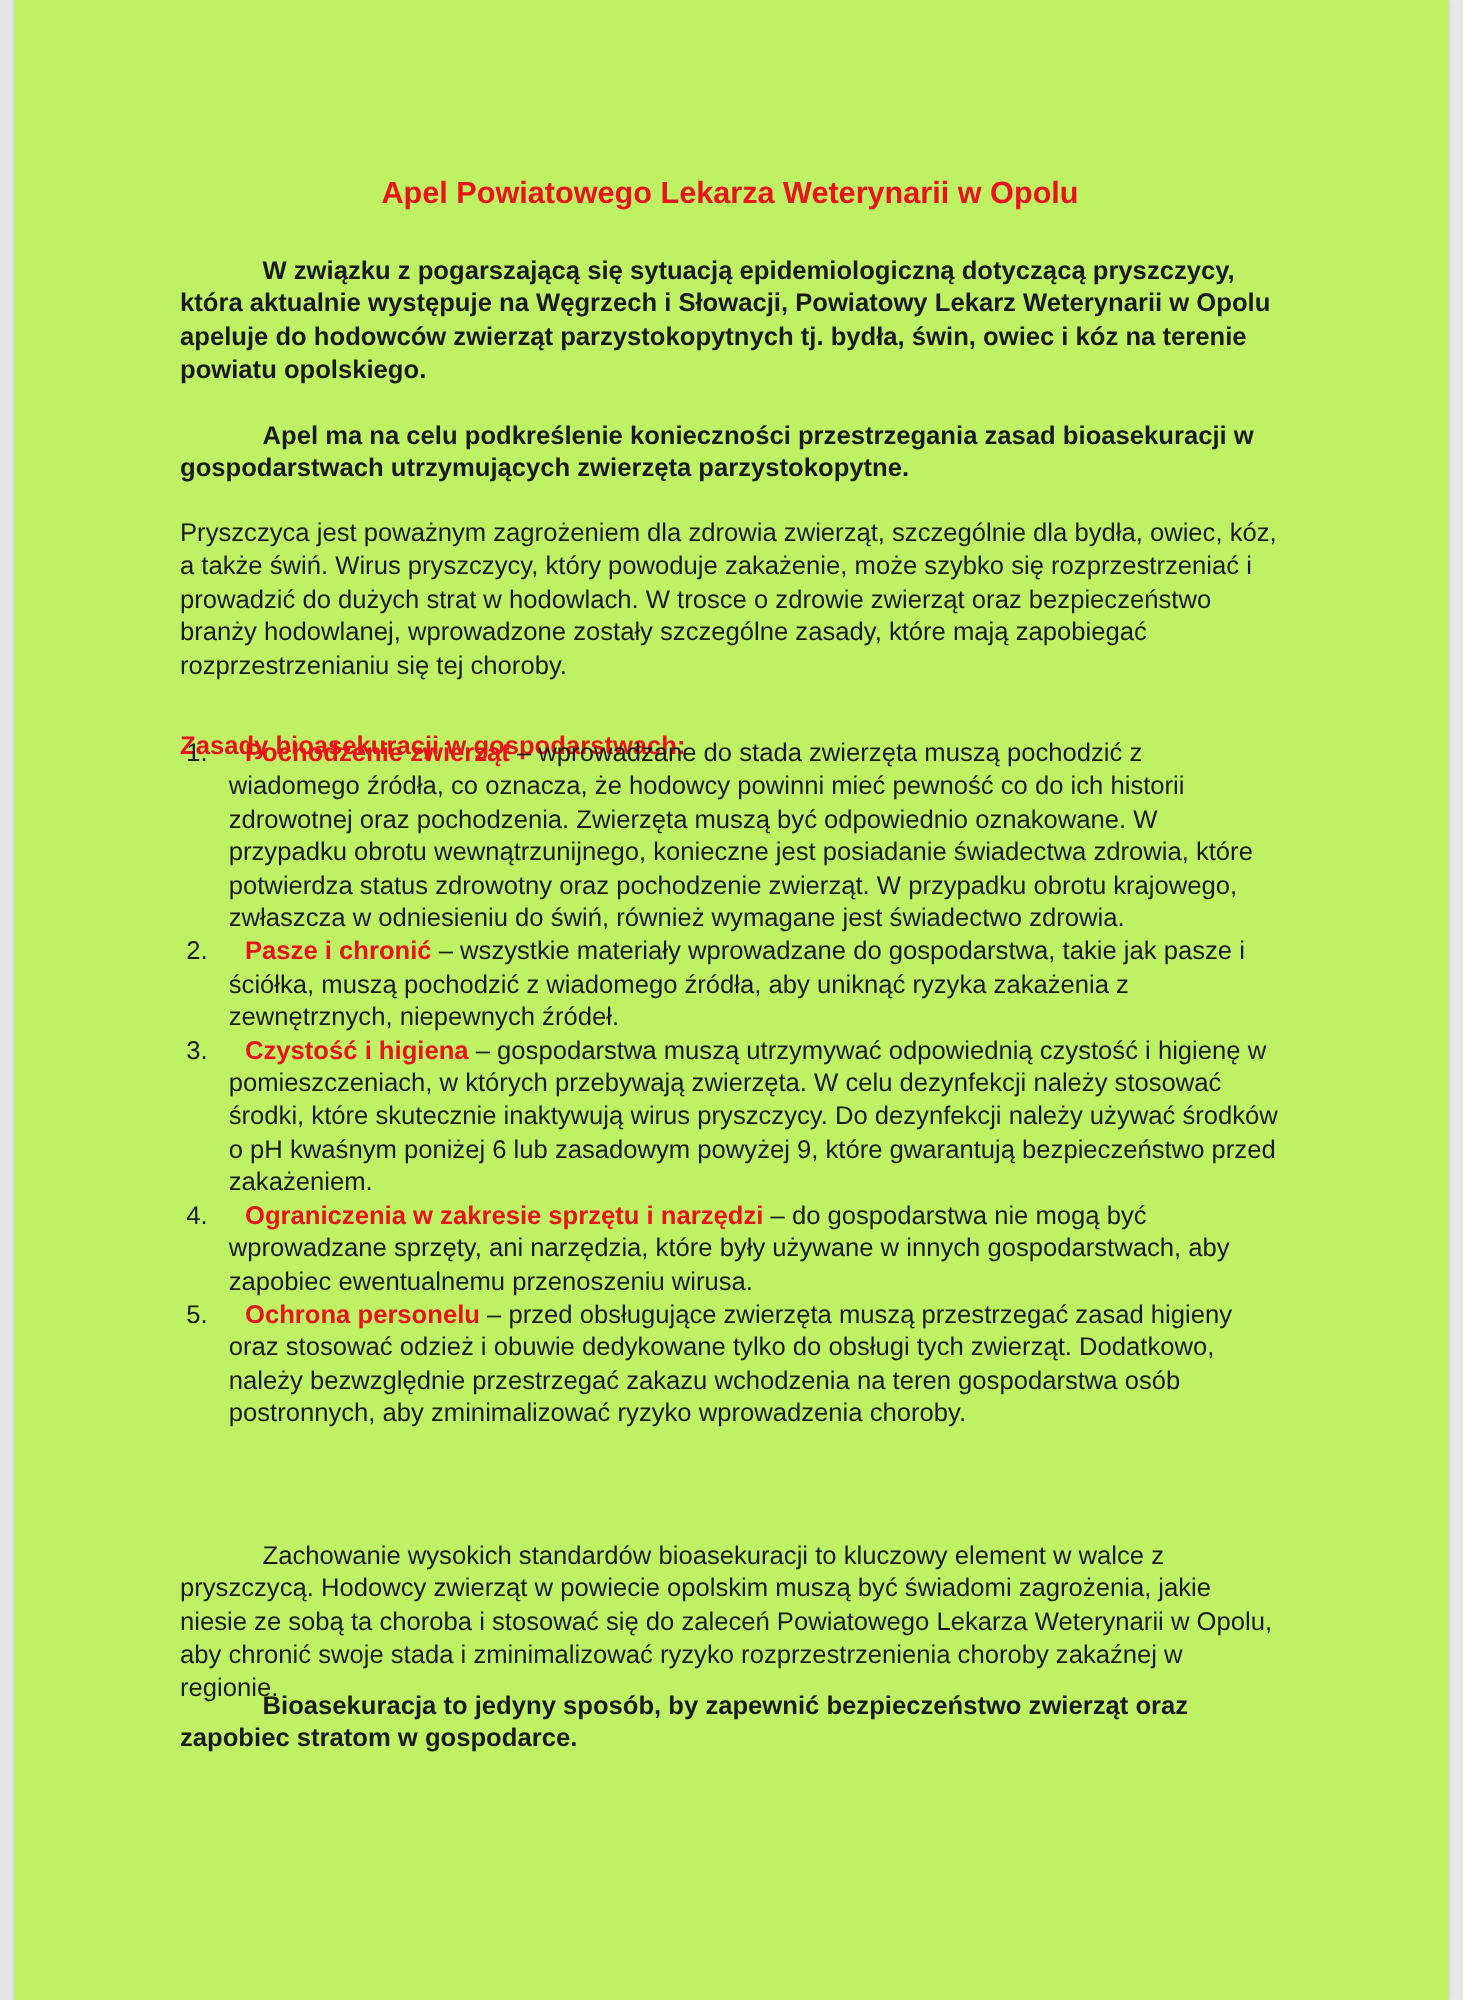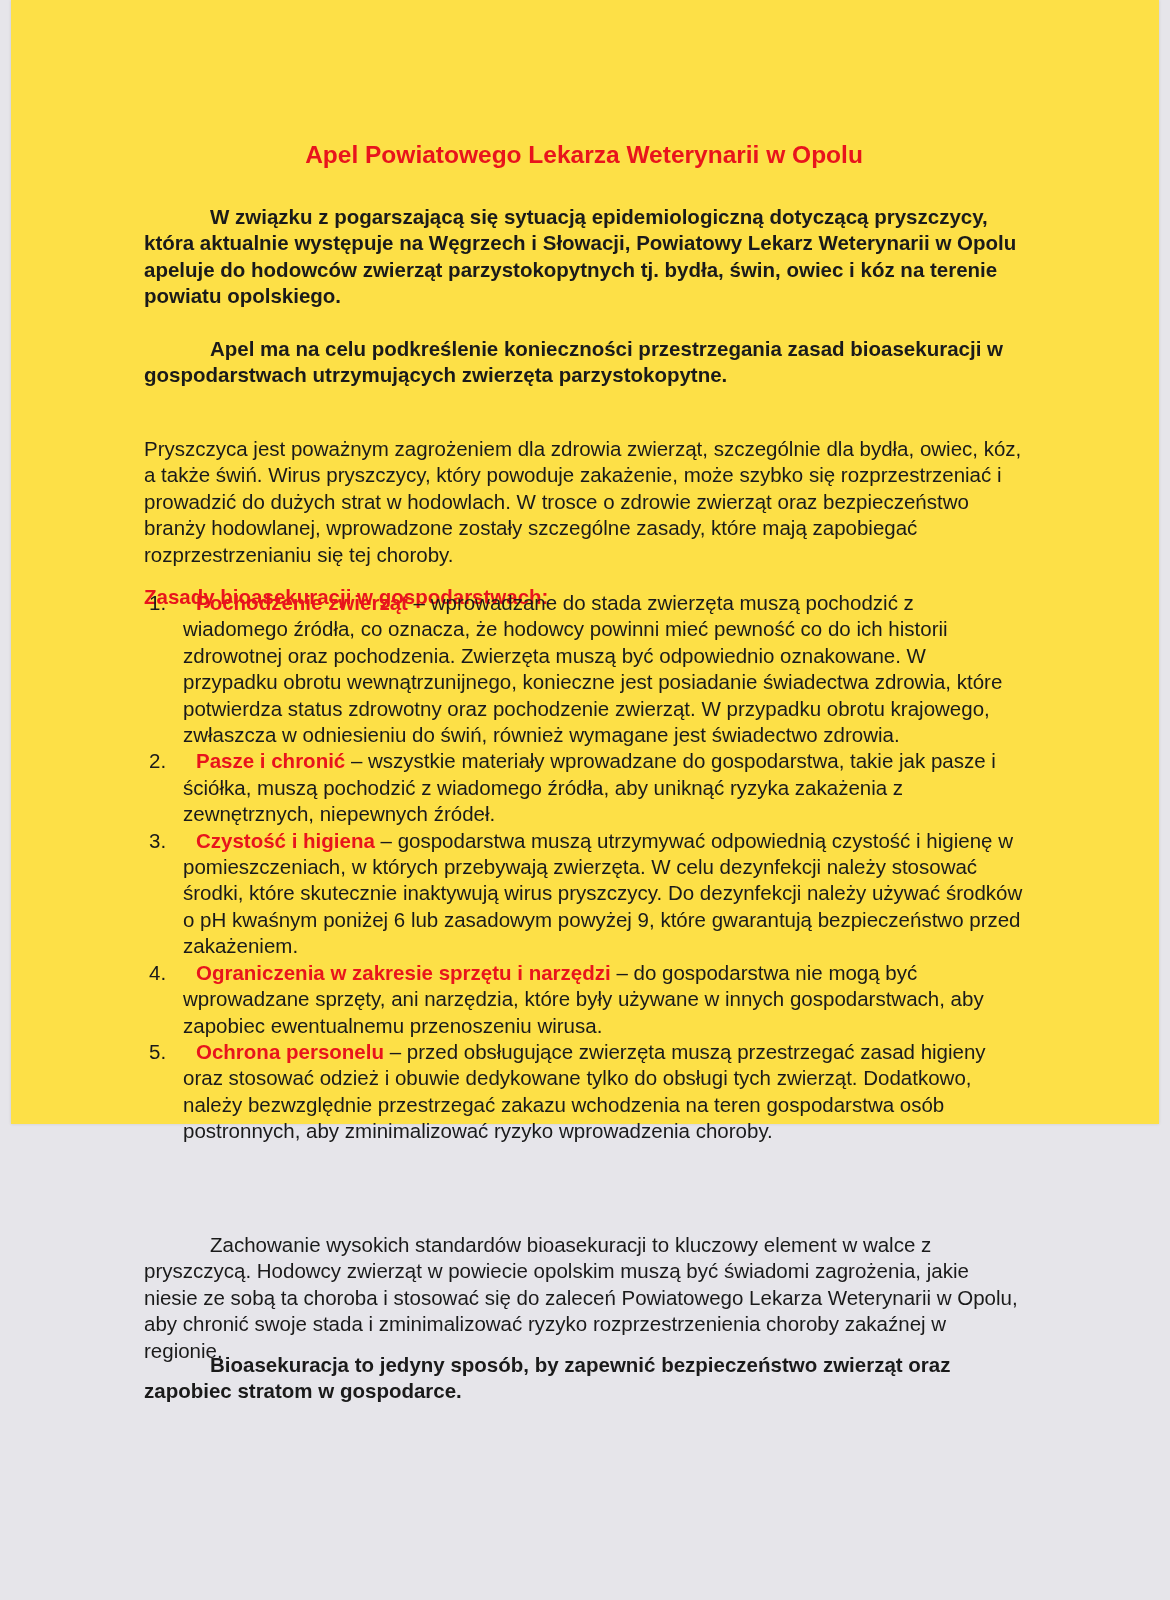--- a/index.html
+++ b/index.html
@@ -12,22 +12,22 @@
       background: #e6e5ea;
       position: relative;
       overflow: hidden;
       font-family: "Liberation Sans", sans-serif;
     }
     .page {
       position: absolute;
       left: 11px;
       top: 0;
       width: 1148px;
-      height: 1124px;
-      background: #fde047;
+      height: 1600px;
+      background: #bef264;
       box-shadow: 0 0 3px rgba(0,0,0,0.12);
       text-decoration: underline;
     }
     .content {
       position: absolute;
       left: 133px;
       top: 0;
       width: 880px;
       color: #1a1a1a;
       font-size: 20.5px;
@@ -48,21 +48,21 @@
     .para {
       position: absolute;
       left: 0;
       width: 880px;
       margin: 0;
     }
     .bold { font-weight: bold; }
     .indent { display: inline-block; width: 66px; }
     .p-intro { top: 204px; }
     .p-aim { top: 336px; }
-    .p-body { top: 436px; }
+    .p-body { top: 414px; }
     .rules-heading {
       position: absolute;
       top: 584px;
       left: 0;
       color: #e8141c;
       font-weight: bold;
       margin: 0;
     }
     .rules-list {
       position: absolute;

